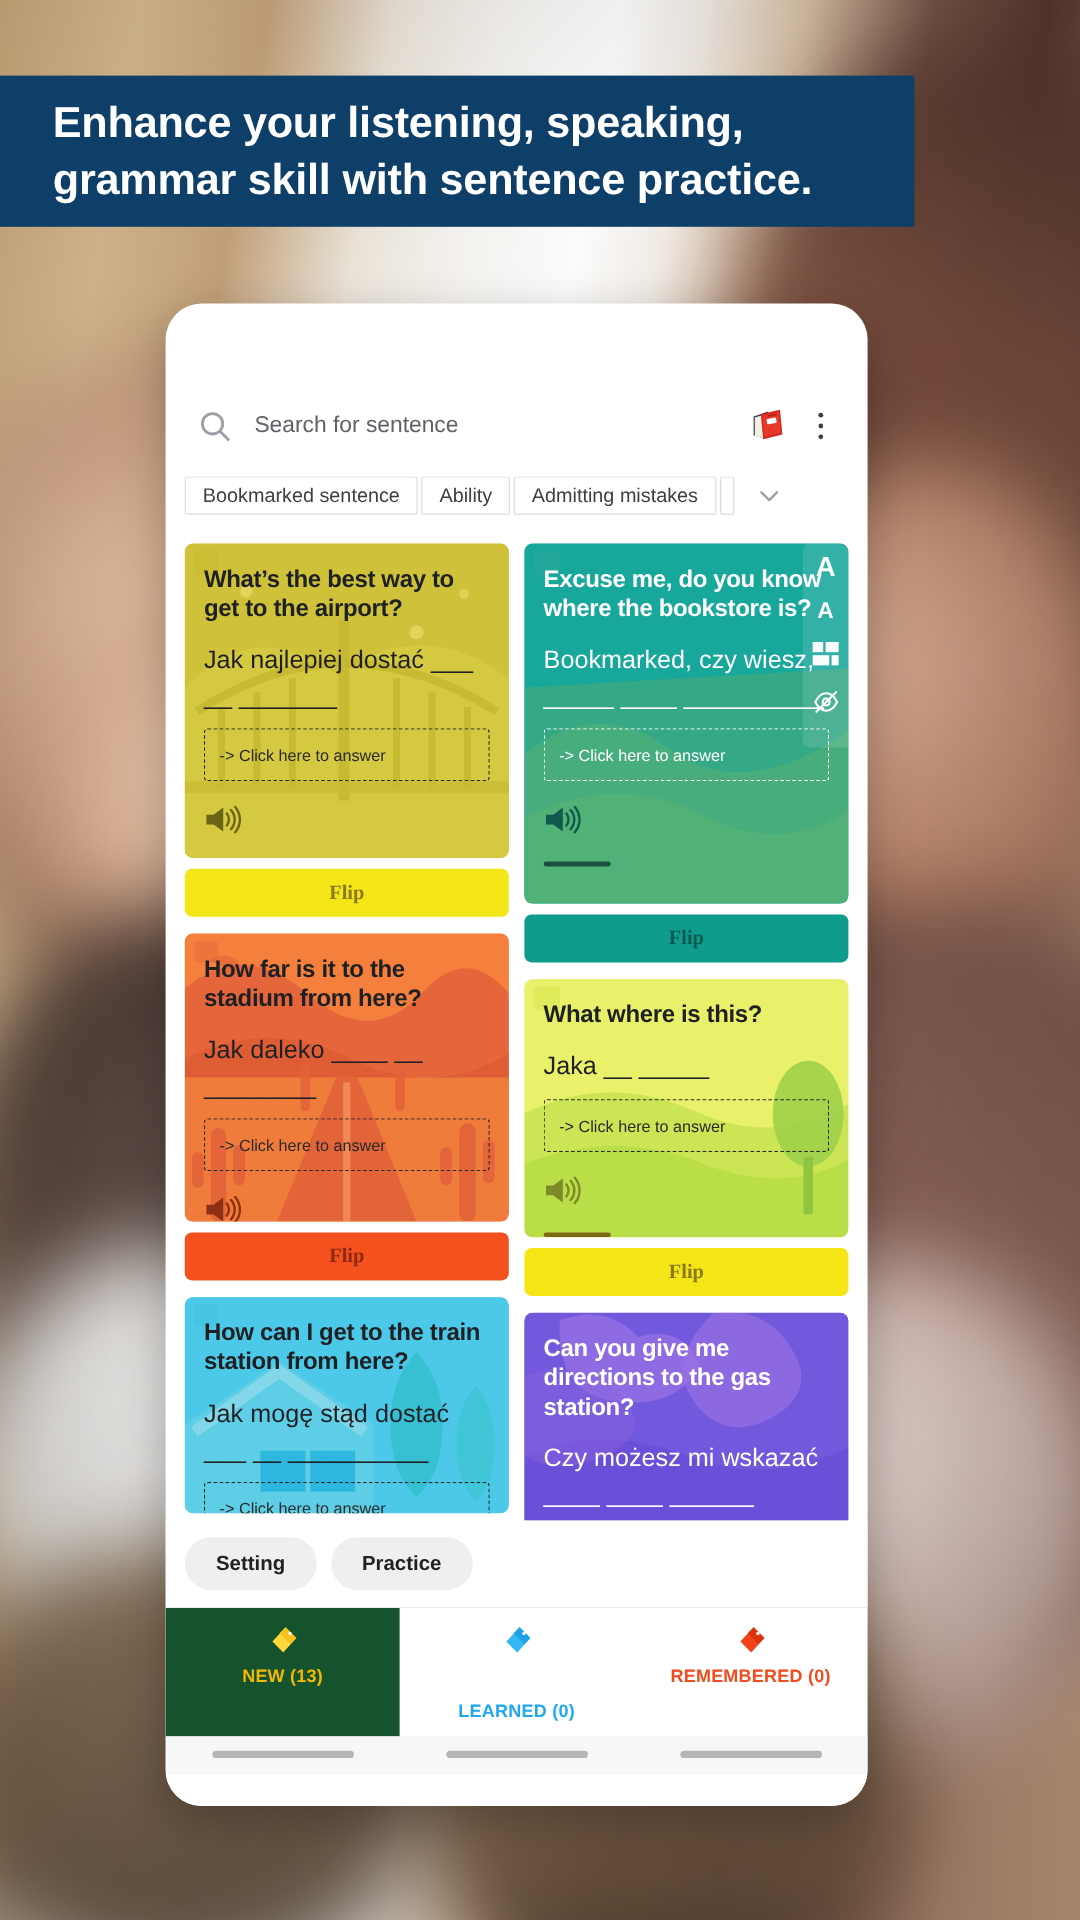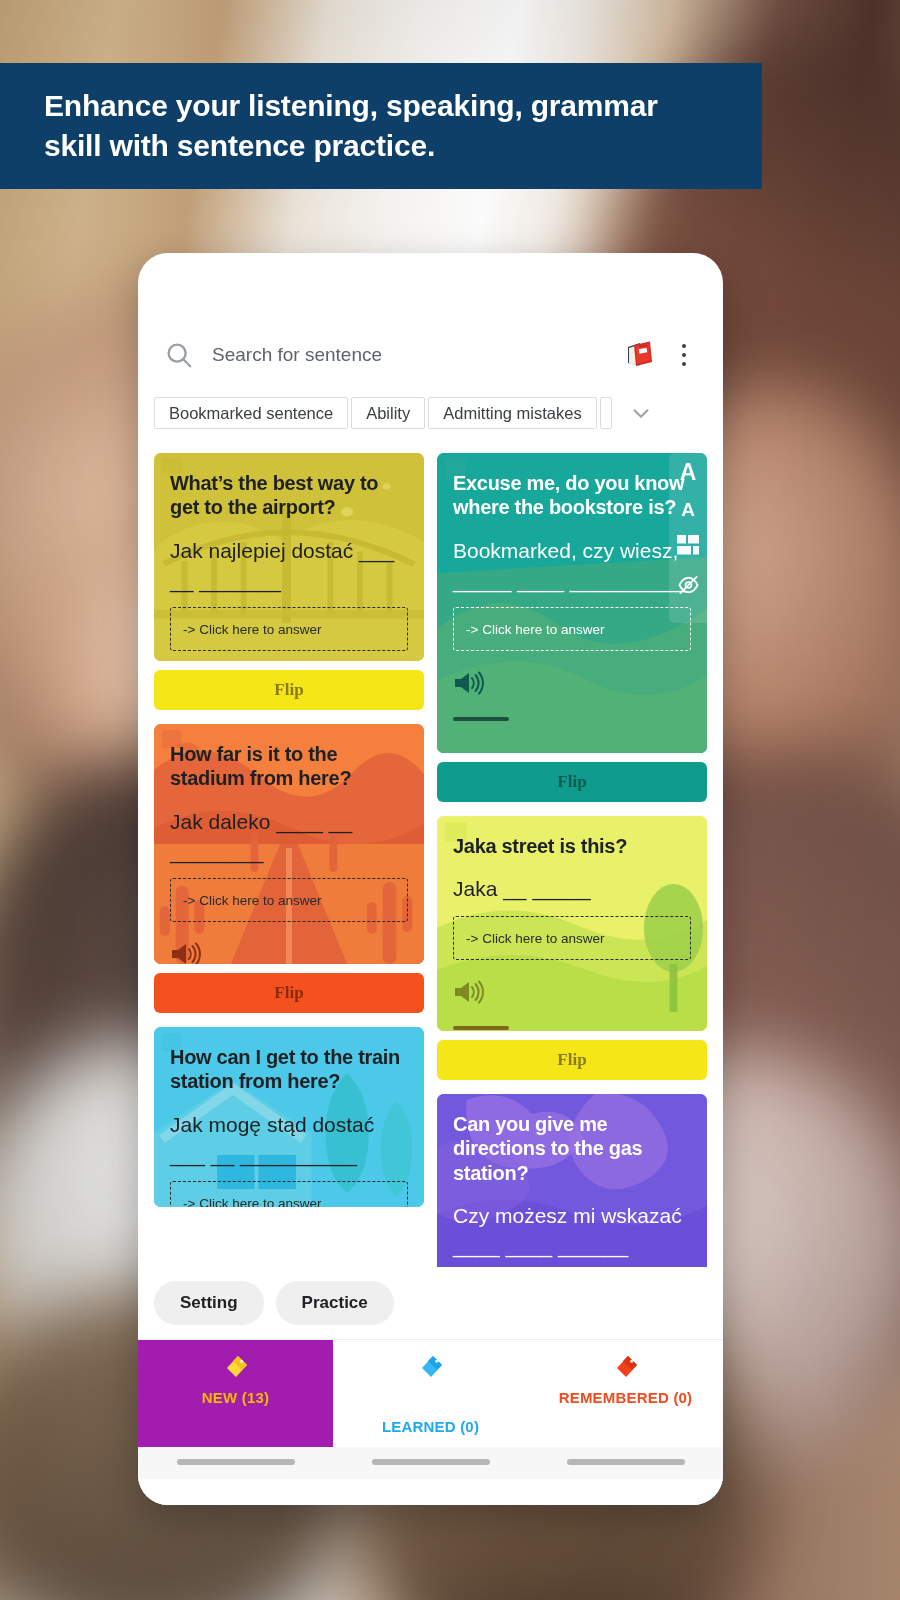--- a/index.html
+++ b/index.html
@@ -45,21 +45,21 @@
   
   .banner {
     position: absolute; left: 0; top: 63px;
     width: 762px; height: 126px;
     background: #0d3f68;
     display: flex; align-items: center;
     padding: 0 44px;
   }
   .banner h1 {
     color: #ffffff;
-    font-size: 30px;
+    font-size: 36px;
     line-height: 1.33;
     font-weight: 700;
     letter-spacing: -0.2px;
   }
 
   
   .phone {
     position: absolute; left: 138px; top: 253px;
     width: 585px; height: 1252px;
     background: #ffffff;
@@ -227,21 +227,21 @@
     flex: none;
     display: flex;
     border-top: 1px solid #ececec;
   }
   .tab {
     flex: 1 1 0;
     display: flex; flex-direction: column; align-items: center;
     padding: 14px 0 12px 0;
     gap: 9px;
   }
-  .tab.active { background: #a21caf; }
+  .tab.active { background: #14532d; }
   .tag-ico { width: 26px; height: 26px; }
   .tab-label { font-size: 15px; font-weight: 700; letter-spacing: .2px; }
 
   .gesture {
     flex: none;
     background: #f7f7f7;
     display: flex; justify-content: space-around;
     padding: 12px 0 14px 0;
   }
   .gbar { width: 118px; height: 6px; border-radius: 3px; background: #b6b6b6; }
@@ -315,21 +315,21 @@
             <polyline points="6 9.5 12 15.5 18 9.5"></polyline>
           </svg>
       </div>
     </div>
 
     <div class="grid">
 
       <div class="col">
 
         <div class="cardwrap">
-          <div class="card t-dark" style="background:#cfc139; height:208px;">
+          <div class="card t-dark" style="background:#cfc139; height:262px;">
             <div class="art">
               <svg width="100%" height="100%" viewBox="0 0 274 262" preserveAspectRatio="none">
                 <rect width="274" height="262" fill="#cfc139"></rect>
                 <path d="M0 120 Q60 58 130 110 Q200 58 274 112 L274 262 L0 262 Z" fill="#d5cb43" opacity=".75"></path>
                 <rect x="130" y="64" width="9" height="150" fill="#c4b62f" opacity=".8"></rect>
                 <path d="M10 140 Q134 60 264 140" stroke="#c4b62f" stroke-width="7" fill="none" opacity=".8"></path>
                 <g fill="#c4b62f" opacity=".7">
                   <rect x="28" y="136" width="6" height="68"></rect>
                     <rect x="58" y="124" width="6" height="80"></rect>
                   <rect x="88" y="112" width="6" height="92"></rect>
@@ -492,21 +492,21 @@
               <svg width="100%" height="100%" viewBox="0 0 274 215" preserveAspectRatio="none">
                 <rect width="274" height="215" fill="#e9f06a"></rect>
                 <path d="M0 112 Q70 78 144 110 Q212 140 274 104 L274 215 L0 215 Z" fill="#c8e352" opacity=".9"></path>
                 <path d="M0 154 Q76 124 152 154 Q220 180 274 150 L274 215 L0 215 Z" fill="#b6dd46" opacity=".85"></path>
                 <ellipse cx="240" cy="112" rx="30" ry="44" fill="#9fd04a" opacity=".9"></ellipse>
                 <rect x="236" y="148" width="8" height="48" fill="#8cc23f" opacity=".9"></rect>
                 <rect x="8" y="6" width="22" height="20" rx="3" fill="#dbea58" opacity=".8"></rect>
               </svg>
             </div>
             <div class="content">
-              <h3>Jaka street is this?</h3>
+              <h3>What where is this?</h3>
               <div class="native">Jaka __ _____</div>
               <div class="answerbox">
                 <span>-&gt; Click here to answer</span>
               </div>
               <svg class="speaker" viewBox="0 0 32 26">
                 <path d="M2 9 h6 L16 3 v20 L8 17 H2 Z" fill="#7d8a26"></path>
                 <path d="M19 8 a8 8 0 0 1 0 10" stroke="#7d8a26" stroke-width="2" fill="none" stroke-linecap="round"></path>
                 <path d="M22.5 5 a12 12 0 0 1 0 16" stroke="#7d8a26" stroke-width="2" fill="none" stroke-linecap="round"></path>
                 <path d="M26 2.5 a16 16 0 0 1 0 21" stroke="#7d8a26" stroke-width="2" fill="none" stroke-linecap="round"></path>
               </svg>

